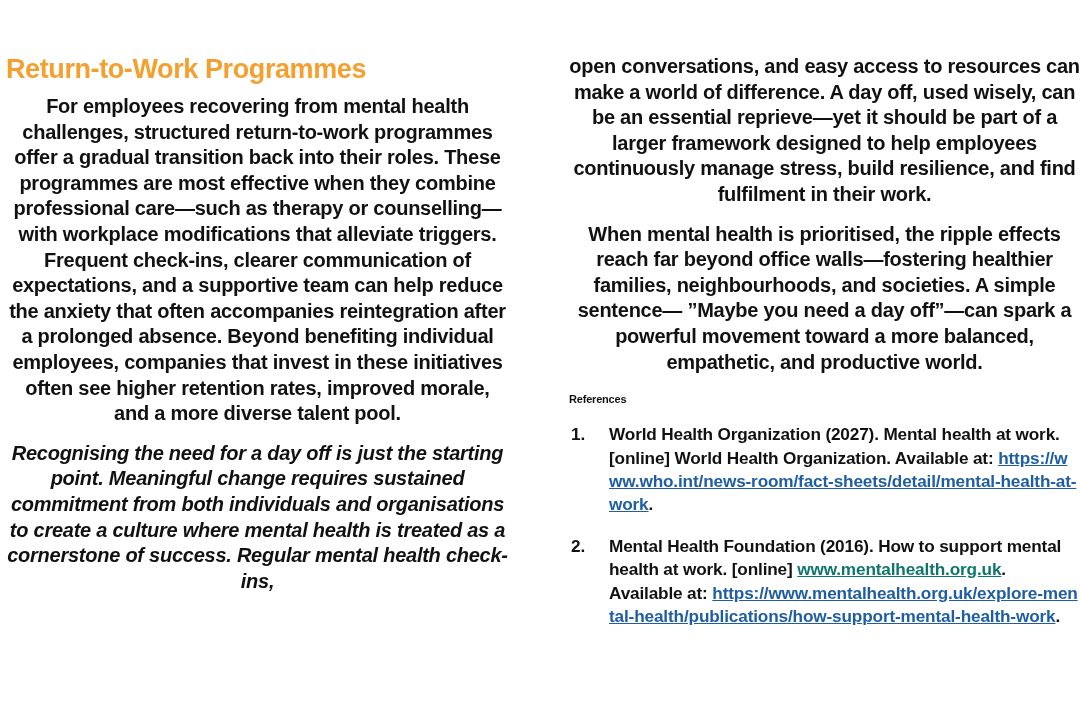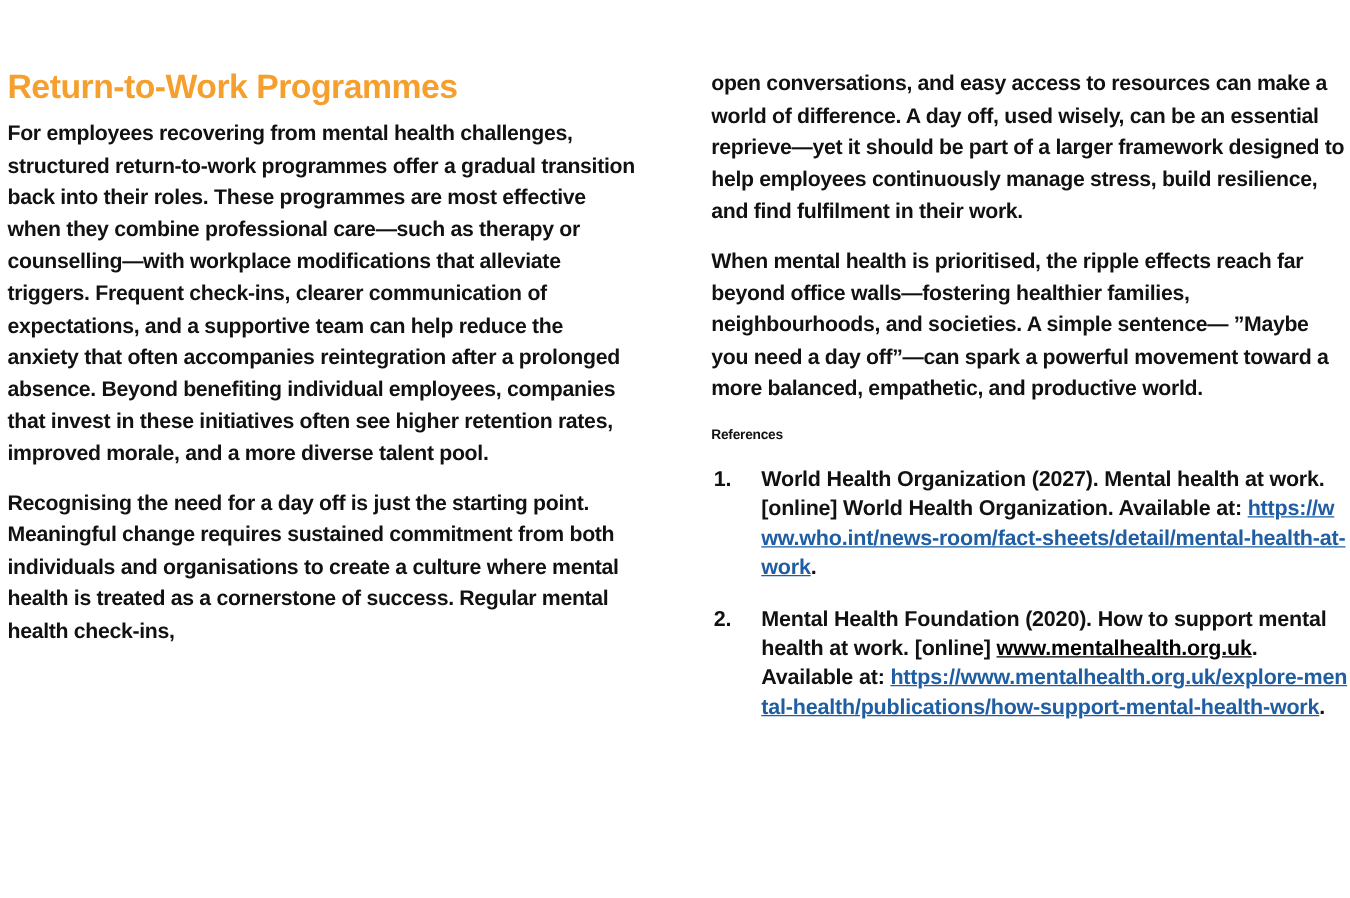--- a/index.html
+++ b/index.html
@@ -50,29 +50,30 @@
     color: #f5a02e;
     font-family: "Liberation Sans", sans-serif;
   }
   h2.section-heading.spaced-top {
     margin-top: 22px;
   }
 
   p.body-copy {
     margin: 0 0 14px 0;
     padding: 0;
-    font-size: 17px;
+    font-size: 20px;
     line-height: 25.6px;
     font-weight: bold;
     letter-spacing: -0.25px;
     color: #111111;
     font-family: "Liberation Sans", sans-serif;
+    text-align: center;
     -webkit-font-smoothing: none;
   }
-  p.body-copy:last-child { margin-bottom: 0; }
+  p.body-copy:last-child { margin-bottom: 0; font-style: italic; }
 
   h3.references-heading {
     margin: 14px 0 14px 0;
     padding: 0;
     font-size: 11px;
     line-height: 20px;
     font-weight: bold;
     letter-spacing: -0.2px;
     color: #111111;
   }
@@ -101,21 +102,21 @@
     font-weight: bold;
     color: #111111;
   }
 
   .link {
     color: #1f5ea3;
     font-weight: bold;
     word-break: break-all;
   }
   .underline-dot {
-    color: #000000;
+    color: #0f766e;
     text-decoration: underline;
   }
 </style>
 </head>
 <body>
 
 <div class="page">
 
   <div class="column column-left">
 
@@ -136,20 +137,20 @@
 
     <h3 class="references-heading">References</h3>
 
     <ol class="reference-list">
 
       <li class="reference-item">
         <span class="reference-number">1.</span><span>World Health Organization (2027). Mental health at work. [online] World Health Organization. Available at: </span><a class="link" href="#">https://www.who.int/news-room/fact-sheets/detail/mental-health-at-work</a><span>.</span>
       </li>
 
       <li class="reference-item">
-        <span class="reference-number">2.</span><span>Mental Health Foundation (2020). How to support mental health at work. [online] </span><a class="link underline-dot" href="#">www.mentalhealth.org.uk</a><span>. Available at: </span><a class="link" href="#">https://www.mentalhealth.org.uk/explore-mental-health/publications/how-support-mental-health-work</a><span>.</span>
+        <span class="reference-number">2.</span><span>Mental Health Foundation (2016). How to support mental health at work. [online] </span><a class="link underline-dot" href="#">www.mentalhealth.org.uk</a><span>. Available at: </span><a class="link" href="#">https://www.mentalhealth.org.uk/explore-mental-health/publications/how-support-mental-health-work</a><span>.</span>
       </li>
 
     </ol>
 
   </div>
 
 </div>
 
 </body></html>

